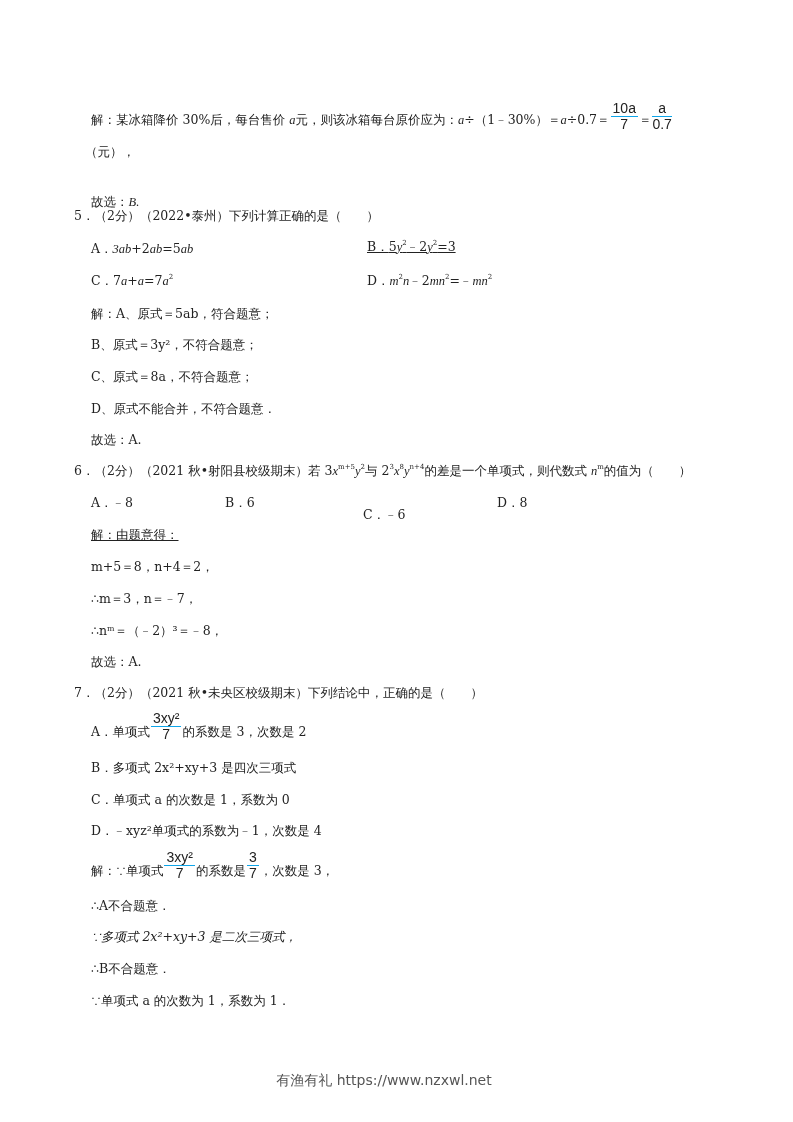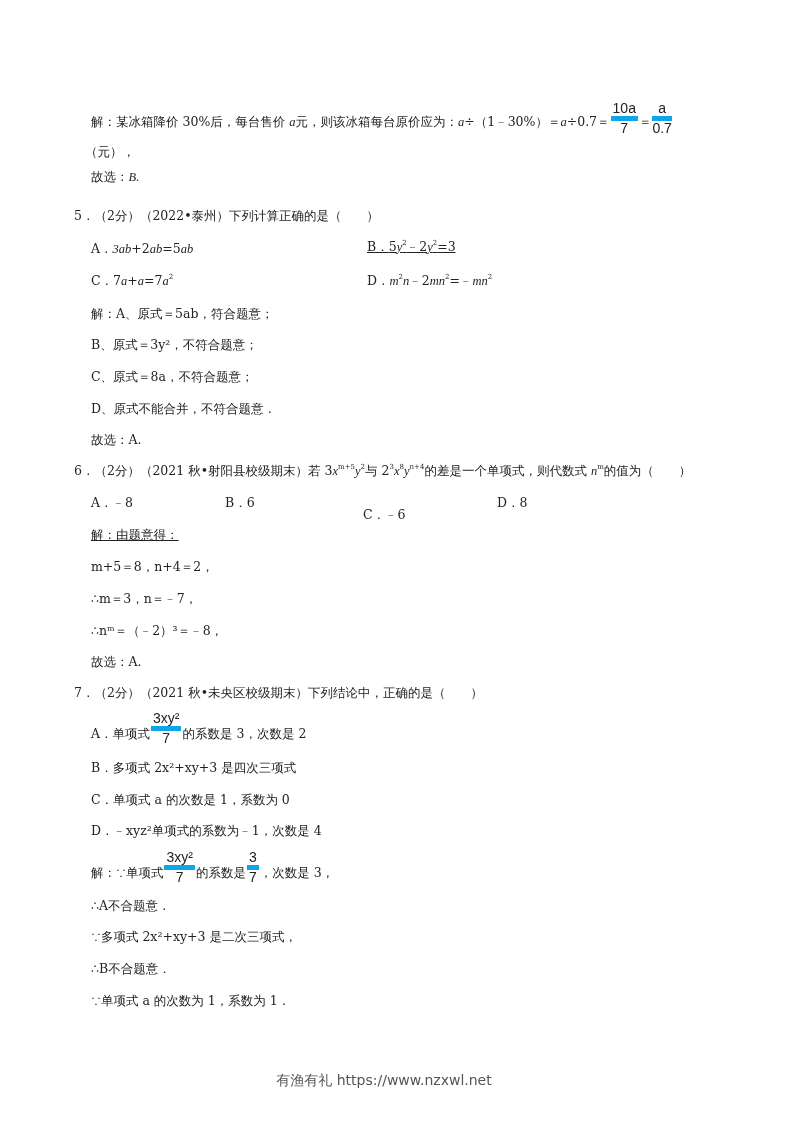--- a/index.html
+++ b/index.html
@@ -5,32 +5,32 @@
   html, body { margin: 0; padding: 0; background: #ffffff; }
   body {
     width: 793px; height: 1122px; position: relative; overflow: hidden;
     font-family: "DejaVu Serif", "Liberation Serif", serif;
     color: #222; font-size: 12.5px;
   }
   .line { position: absolute; white-space: nowrap; line-height: 16px; }
   .i { font-style: italic; font-family: "Liberation Serif", "DejaVu Serif", serif; }
   sup { font-size: 7px; vertical-align: 6px; line-height: 0; }
   .frac { display: inline-block; vertical-align: middle; text-align: center; margin: 0 1px; font-family: "Liberation Sans", sans-serif; }
-  .frac .num { display: block; border-bottom: 5px solid #0ea5e9; padding: 0 2px; line-height: 15px; font-size: 14px; }
+  .frac .num { display: block; border-bottom: 1px solid #0ea5e9; padding: 0 2px; line-height: 15px; font-size: 14px; }
   .frac .den { display: block; line-height: 15px; font-size: 14px; }
   .footer { position: absolute; top: 1072px; left: 0; width: 768px; text-align: center; font-family: "DejaVu Sans", sans-serif; font-size: 14px; color: #555; }
 </style>
 </head>
 <body>
 
 <div class="line" style="top:109px;left:91px;">
   <span>解：某冰箱降价 30%后，每台售价 </span><span class="i">a</span><span>元，则该冰箱每台原价应为：</span><span class="i">a</span><span>÷（1﹣30%）＝</span><span class="i">a</span><span>÷0.7＝</span><span class="frac" style="margin-top:-8px;"><span class="num">10a</span><span class="den">7</span></span><span>＝</span><span class="frac" style="margin-top:-8px;"><span class="num">a</span><span class="den">0.7</span></span>
 </div>
 <div class="line" style="top:144px;left:85px;">（元），</div>
-<div class="line" style="top:169px;left:91px;"><span>故选：</span><span class="i">B.</span></div>
+<div class="line" style="top:194px;left:91px;"><span>故选：</span><span class="i">B.</span></div>
 
 <div class="line" style="top:208px;left:74px;"><span>5．</span><span>（2分）（2022•泰州）下列计算正确的是（　　）</span></div>
 <div class="line" style="top:241px;left:91px;"><span>A．</span><span class="i">3ab</span>+2<span class="i">ab</span>=5<span class="i">ab</span></div>
 <div class="line" style="top:239px;left:367px;text-decoration:underline;"><span>B．</span>5<span class="i">y</span><sup>2</sup>﹣2<span class="i">y</span><sup>2</sup>=3</div>
 <div class="line" style="top:273px;left:91px;"><span>C．</span>7<span class="i">a</span>+<span class="i">a</span>=7<span class="i">a</span><sup>2</sup></div>
 <div class="line" style="top:273px;left:367px;"><span>D．</span><span class="i">m</span><sup>2</sup><span class="i">n</span>﹣2<span class="i">mn</span><sup>2</sup>=﹣<span class="i">mn</span><sup>2</sup></div>
 
 <div class="line" style="top:306px;left:91px;">解：A、原式＝5ab，符合题意；</div>
 <div class="line" style="top:337px;left:91px;">B、原式＝3y²，不符合题意；</div>
 <div class="line" style="top:369px;left:91px;">C、原式＝8a，不符合题意；</div>
@@ -50,17 +50,17 @@
 <div class="line" style="top:654px;left:91px;">故选：A.</div>
 
 <div class="line" style="top:685px;left:74px;"><span>7．</span><span>（2分）（2021 秋•未央区校级期末）下列结论中，正确的是（　　）</span></div>
 <div class="line" style="top:723px;left:91px;"><span>A．单项式</span><span class="frac" style="margin-top:-12px;"><span class="num">3xy²</span><span class="den">7</span></span><span>的系数是 3，次数是 2</span></div>
 <div class="line" style="top:760px;left:91px;">B．多项式 2x²+xy+3 是四次三项式</div>
 <div class="line" style="top:792px;left:91px;">C．单项式 a 的次数是 1，系数为 0</div>
 <div class="line" style="top:823px;left:91px;">D．﹣xyz²单项式的系数为﹣1，次数是 4</div>
 
 <div class="line" style="top:862px;left:91px;"><span>解：∵单项式</span><span class="frac" style="margin-top:-12px;"><span class="num">3xy²</span><span class="den">7</span></span><span>的系数是</span><span class="frac" style="margin-top:-12px;"><span class="num">3</span><span class="den">7</span></span><span>，次数是 3，</span></div>
 <div class="line" style="top:898px;left:91px;">∴A不合题意．</div>
-<div class="line" style="top:929px;left:91px;">∵多项式 2x²+xy+3 是二次三项式，</div>
+<div class="line" style="top:929px;left:91px;font-style:italic;">∵多项式 2x²+xy+3 是二次三项式，</div>
 <div class="line" style="top:961px;left:91px;">∴B不合题意．</div>
 <div class="line" style="top:993px;left:91px;">∵单项式 a 的次数为 1，系数为 1．</div>
 
 <div class="footer">有渔有礼 https://www.nzxwl.net</div>
 
 </body></html>

